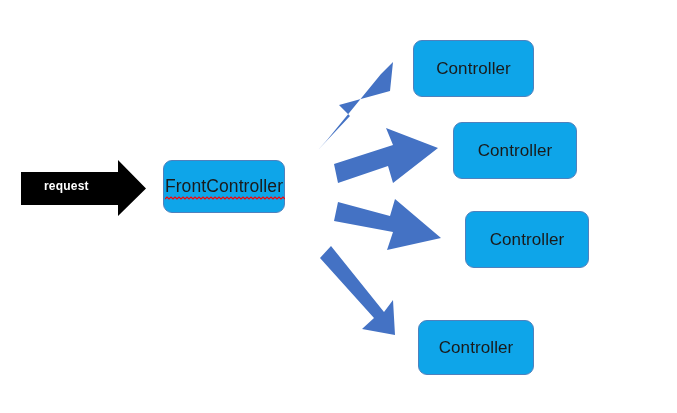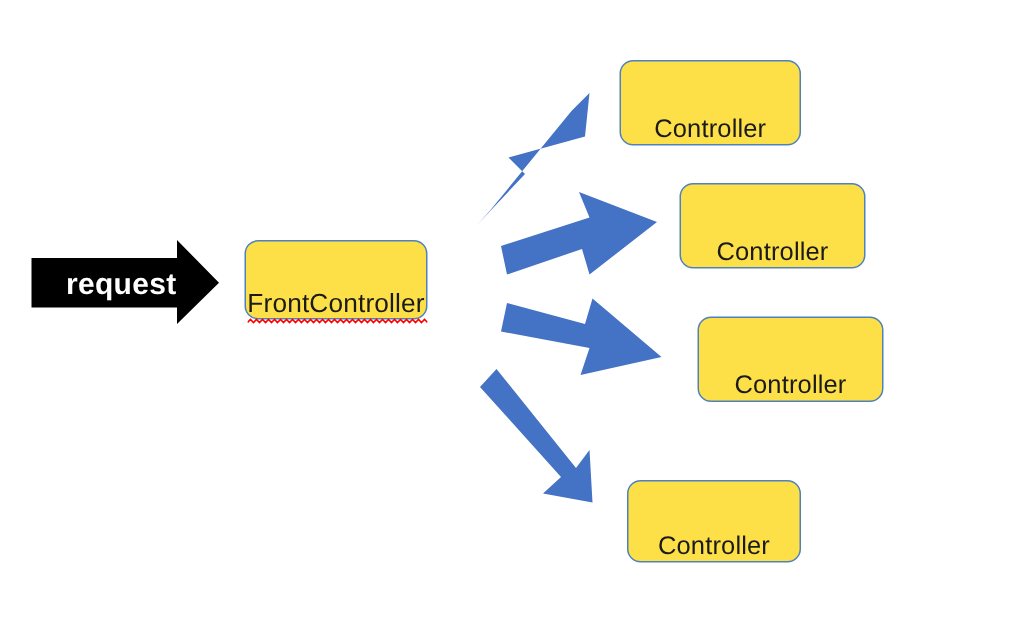--- a/index.html
+++ b/index.html
@@ -21,25 +21,25 @@
   #vector-layer {
     position: absolute;
     left: 0;
     top: 0;
     width: 677px;
     height: 413px;
   }
   .node-box {
     position: absolute;
     box-sizing: border-box;
-    background: #fde047;
+    background: #0ea5e9;
     border: 1.4px solid #4f81bd;
     border-radius: 9px;
     display: flex;
-    align-items: flex-end;
+    align-items: center;
     justify-content: center;
     color: #1a1a1a;
     font-family: "Liberation Sans", sans-serif;
     font-size: 17px;
     font-weight: 400;
     letter-spacing: 0.1px;
     white-space: nowrap;
   }
   .node-box.front {
     font-size: 17.5px;
@@ -56,21 +56,21 @@
     bottom: -4px;
     height: 4px;
     pointer-events: none;
   }
   .request-arrow-label {
     position: absolute;
     left: 44px;
     top: 179px;
     color: #ffffff;
     font-family: "Liberation Sans", sans-serif;
-    font-size: 20px;
+    font-size: 12px;
     font-weight: 700;
     letter-spacing: 0.2px;
     white-space: nowrap;
     z-index: 4;
   }
 </style>
 </head>
 <body>
 
 <div id="canvas">

